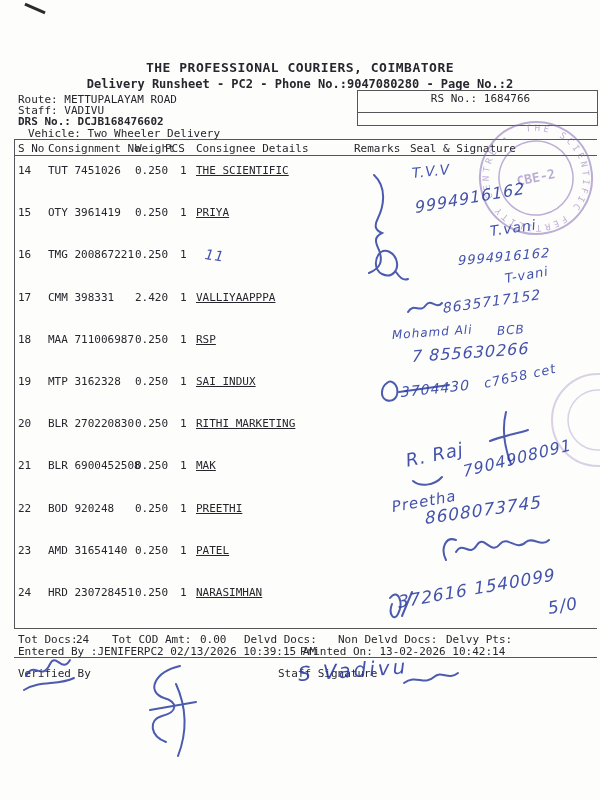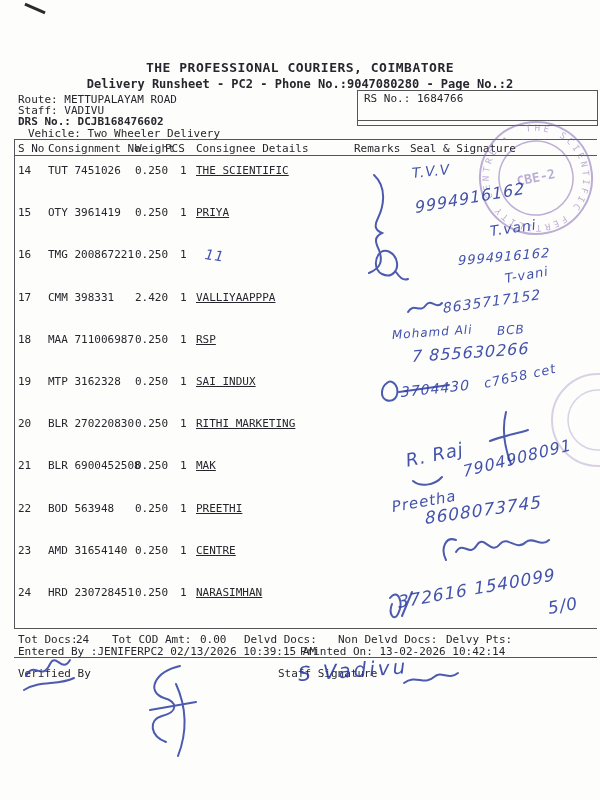--- a/index.html
+++ b/index.html
@@ -6,21 +6,21 @@
   .page{position:relative;width:600px;height:800px;background:#fdfdfb;overflow:hidden;
         font-family:"DejaVu Sans Mono",monospace;}
   .print{position:absolute;white-space:pre;color:#26262e;font:11px/1.2 "DejaVu Sans Mono",monospace;}
   .bold{font-weight:bold;}
   .center{left:0;width:600px;text-align:center;}
   .title{font-size:13px;letter-spacing:.5px;}
   .subtitle{font-size:12px;}
   .hline{position:absolute;height:1px;background:#55555a;}
   .vline{position:absolute;width:1px;background:#55555a;}
   .rsbox{position:absolute;left:357px;top:90px;width:239px;height:34px;border:1px solid #55555a;}
-  .rsrow{height:16px;padding:1px 0 12px 6px;font:11px "DejaVu Sans Mono",monospace;color:#26262e;}
+  .rsrow{height:16px;padding:1px 0 4px 6px;font:11px "DejaVu Sans Mono",monospace;color:#26262e;text-align:center;}
   .rsrow.first{border-bottom:1px solid #55555a;}
   .trow{position:absolute;left:14px;width:583px;height:42px;}
   .cell{position:absolute;top:2px;white-space:pre;color:#26262e;font:11px "DejaVu Sans Mono",monospace;text-align:right;}
   .c-sno{left:4px;}  .c-con{left:34px;} .c-wt{left:121px;} .c-pcs{left:166px;} .c-cons{left:182px;text-decoration:underline;}
   .ink{position:absolute;font-family:"DejaVu Sans",sans-serif;font-style:italic;color:#2e3fa3;
        white-space:nowrap;transform-origin:left center;letter-spacing:1px;opacity:.9;z-index:6;}
   .overlay{position:absolute;left:0;top:0;z-index:5;pointer-events:none;}
   .stamp{position:absolute;z-index:4;pointer-events:none;}
   .artifact{position:absolute;left:24px;top:7px;width:22px;height:3px;background:#2b2b2b;
             transform:rotate(24deg);}
@@ -109,31 +109,31 @@
   </div>
   <div class="trow" style="top:457px">
     <span class="cell c-sno">21</span>
     <span class="cell c-con">BLR 6900452508</span>
     <span class="cell c-wt">0.250</span>
     <span class="cell c-pcs">1</span>
     <span class="cell c-cons">MAK</span>
   </div>
   <div class="trow" style="top:500px">
     <span class="cell c-sno">22</span>
-    <span class="cell c-con">BOD 563948</span>
+    <span class="cell c-con">BOD 920248</span>
     <span class="cell c-wt">0.250</span>
     <span class="cell c-pcs">1</span>
     <span class="cell c-cons">PREETHI</span>
   </div>
   <div class="trow" style="top:542px">
     <span class="cell c-sno">23</span>
     <span class="cell c-con">AMD 31654140</span>
     <span class="cell c-wt">0.250</span>
     <span class="cell c-pcs">1</span>
-    <span class="cell c-cons">CENTRE</span>
+    <span class="cell c-cons">PATEL</span>
   </div>
   <div class="trow" style="top:584px">
     <span class="cell c-sno">24</span>
     <span class="cell c-con">HRD 230728451</span>
     <span class="cell c-wt">0.250</span>
     <span class="cell c-pcs">1</span>
     <span class="cell c-cons">NARASIMHAN</span>
   </div>
 
   <div class="print" style="left:18px;top:633px">Tot Docs:</div>

